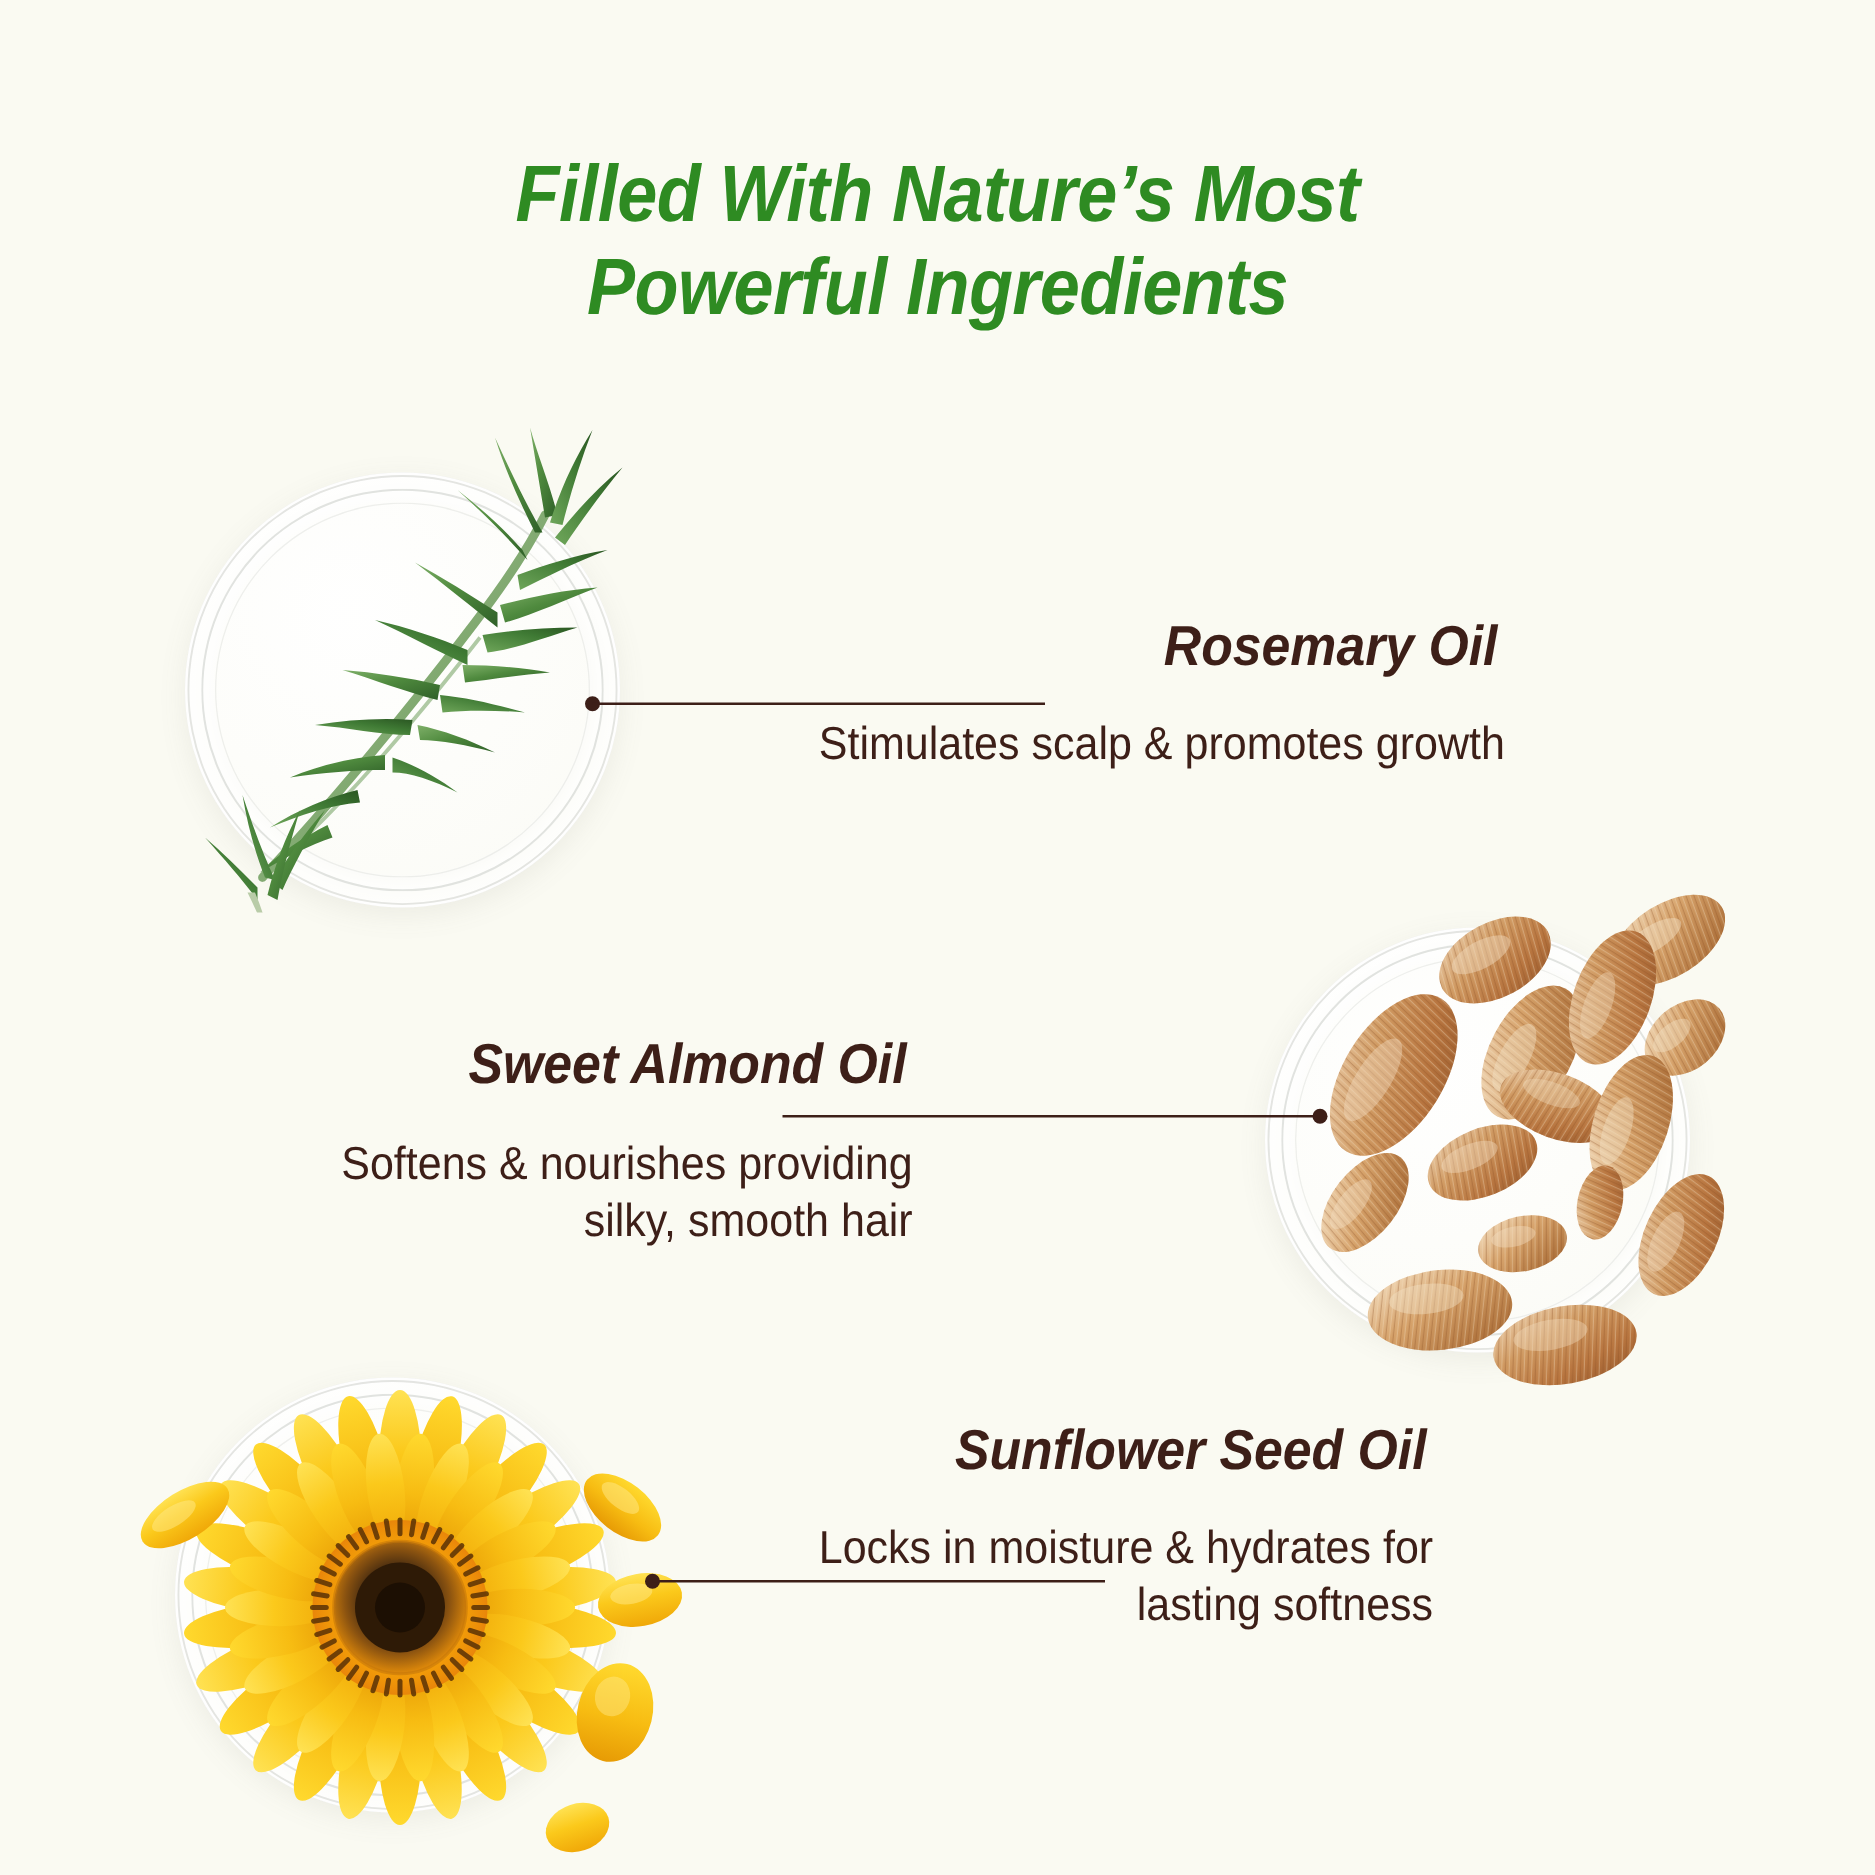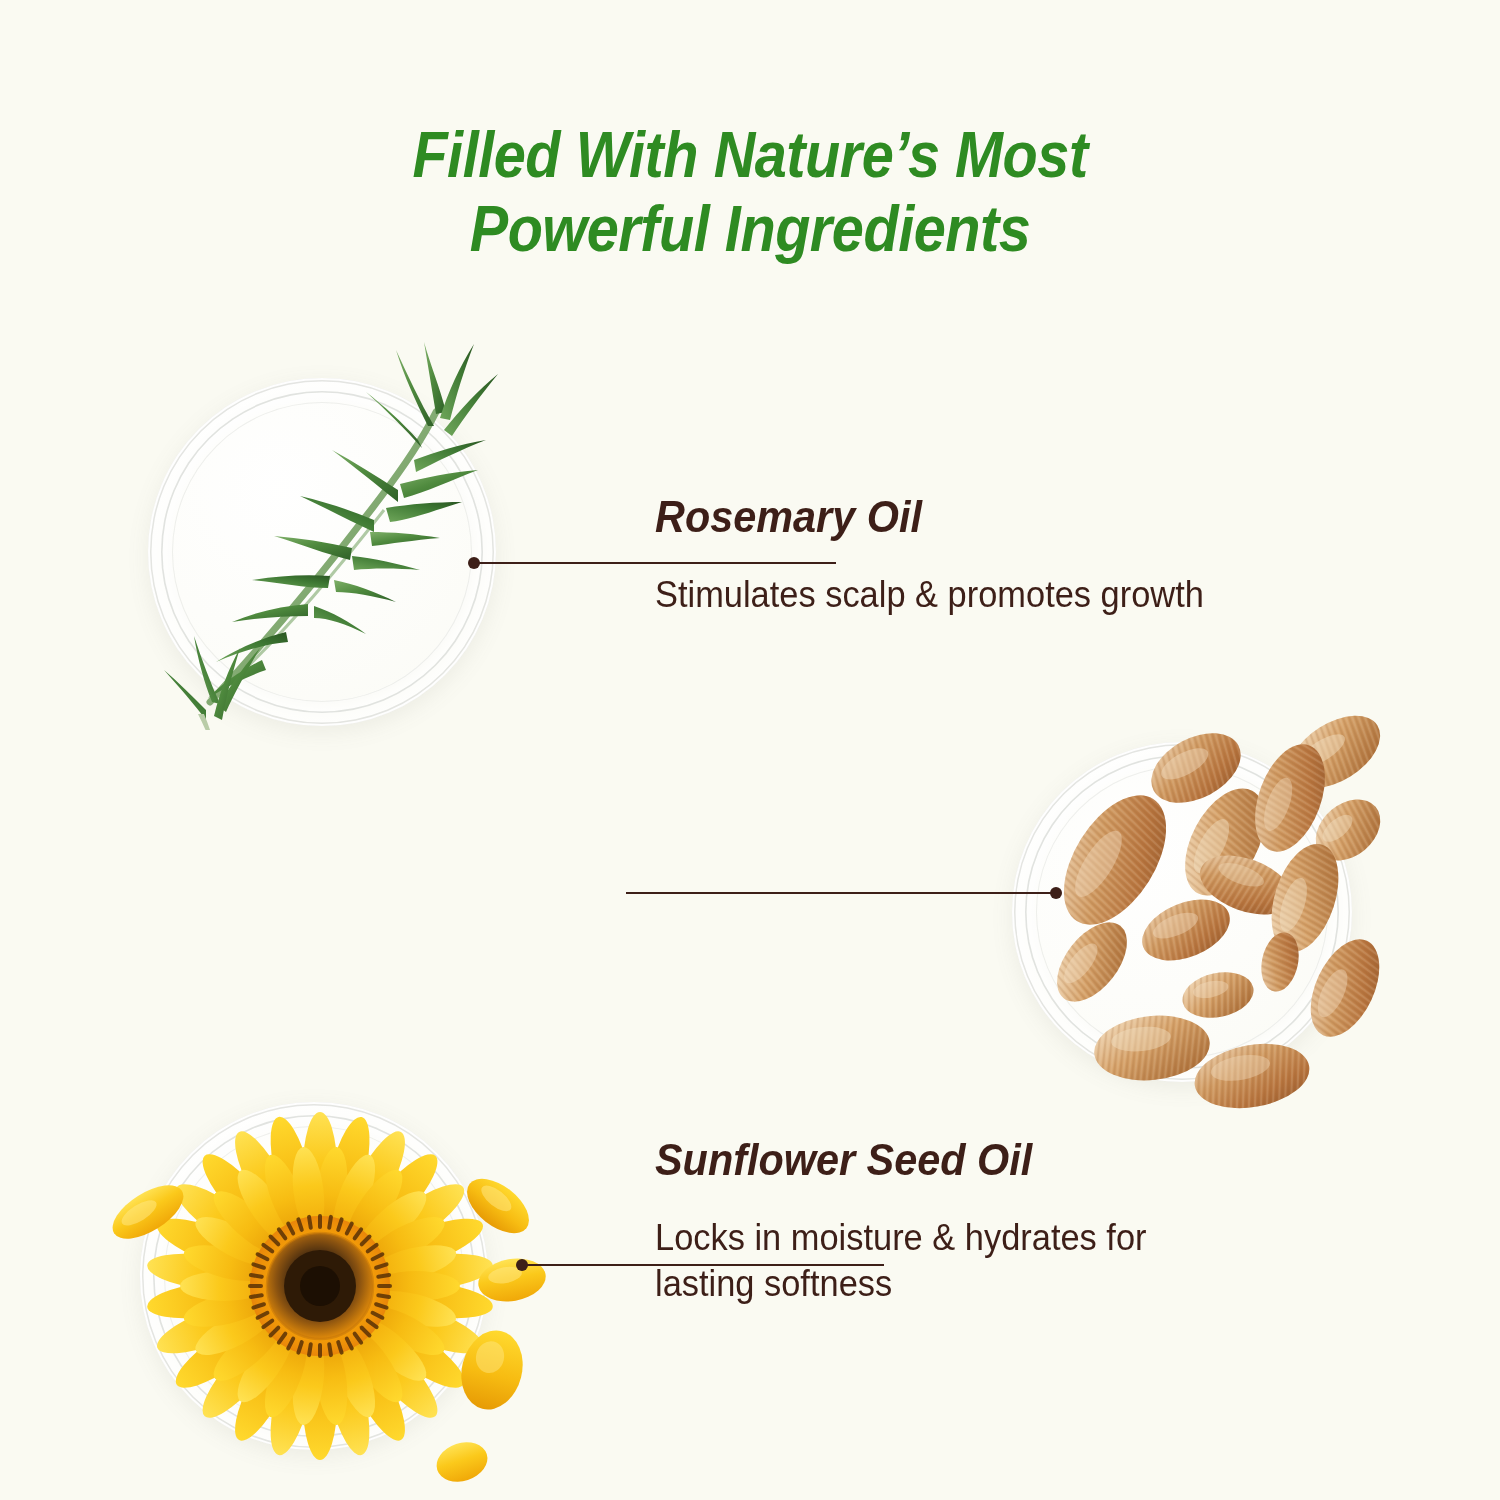--- a/index.html
+++ b/index.html
@@ -18,21 +18,21 @@
     text-align:center;
     font-style:italic;font-weight:bold;
     font-size:64px;line-height:74px;
     letter-spacing:-0.5px;
     color:#2E8B22;
     transform:scaleX(0.90);
   }
   .title .ln{display:block;}
 
   
-  .block{position:absolute;}
+  .block{position:absolute;text-align:right;}
   .block .hd{
     font-style:italic;font-weight:bold;
     font-size:45px;line-height:50px;
     color:#3D1F18;
     transform:scaleX(0.92);transform-origin:left center;
     white-space:nowrap;
   }
   .block.rightdot .hd{transform-origin:left center;}
   .block .bd{
     font-size:37px;line-height:46px;
@@ -274,20 +274,25 @@
           <ellipse rx="58" ry="31" fill="url(#alm)"></ellipse>
           <ellipse rx="58" ry="31" fill="url(#striae)"></ellipse>
           <ellipse cx="-10" cy="-10" rx="30" ry="12" fill="#F2DCBE" opacity="0.40"></ellipse>
         </g>
       </g>
     </svg>
   </div>
   <div class="conn" id="conn-almond">
     <span class="ln"></span>
     <span class="dot"></span>
+  </div>
+  <div class="block rightdot" id="blk-almond">
+    <div class="hd">Sweet Almond Oil</div>
+    <div class="bd">Softens &amp; nourishes providing
+silky, smooth hair</div>
   </div>
 
   <div class="dish" id="dish-sunflower"></div>
   <div class="sunflower">
     <svg viewBox="0 0 440 400" width="440" height="400" aria-hidden="true">
       <defs>
         <linearGradient id="pet" x1="0" y1="0" x2="0" y2="1">
           <stop offset="0%" stop-color="#FFE253"></stop>
           <stop offset="45%" stop-color="#FBC91B"></stop>
           <stop offset="100%" stop-color="#F0A808"></stop>

